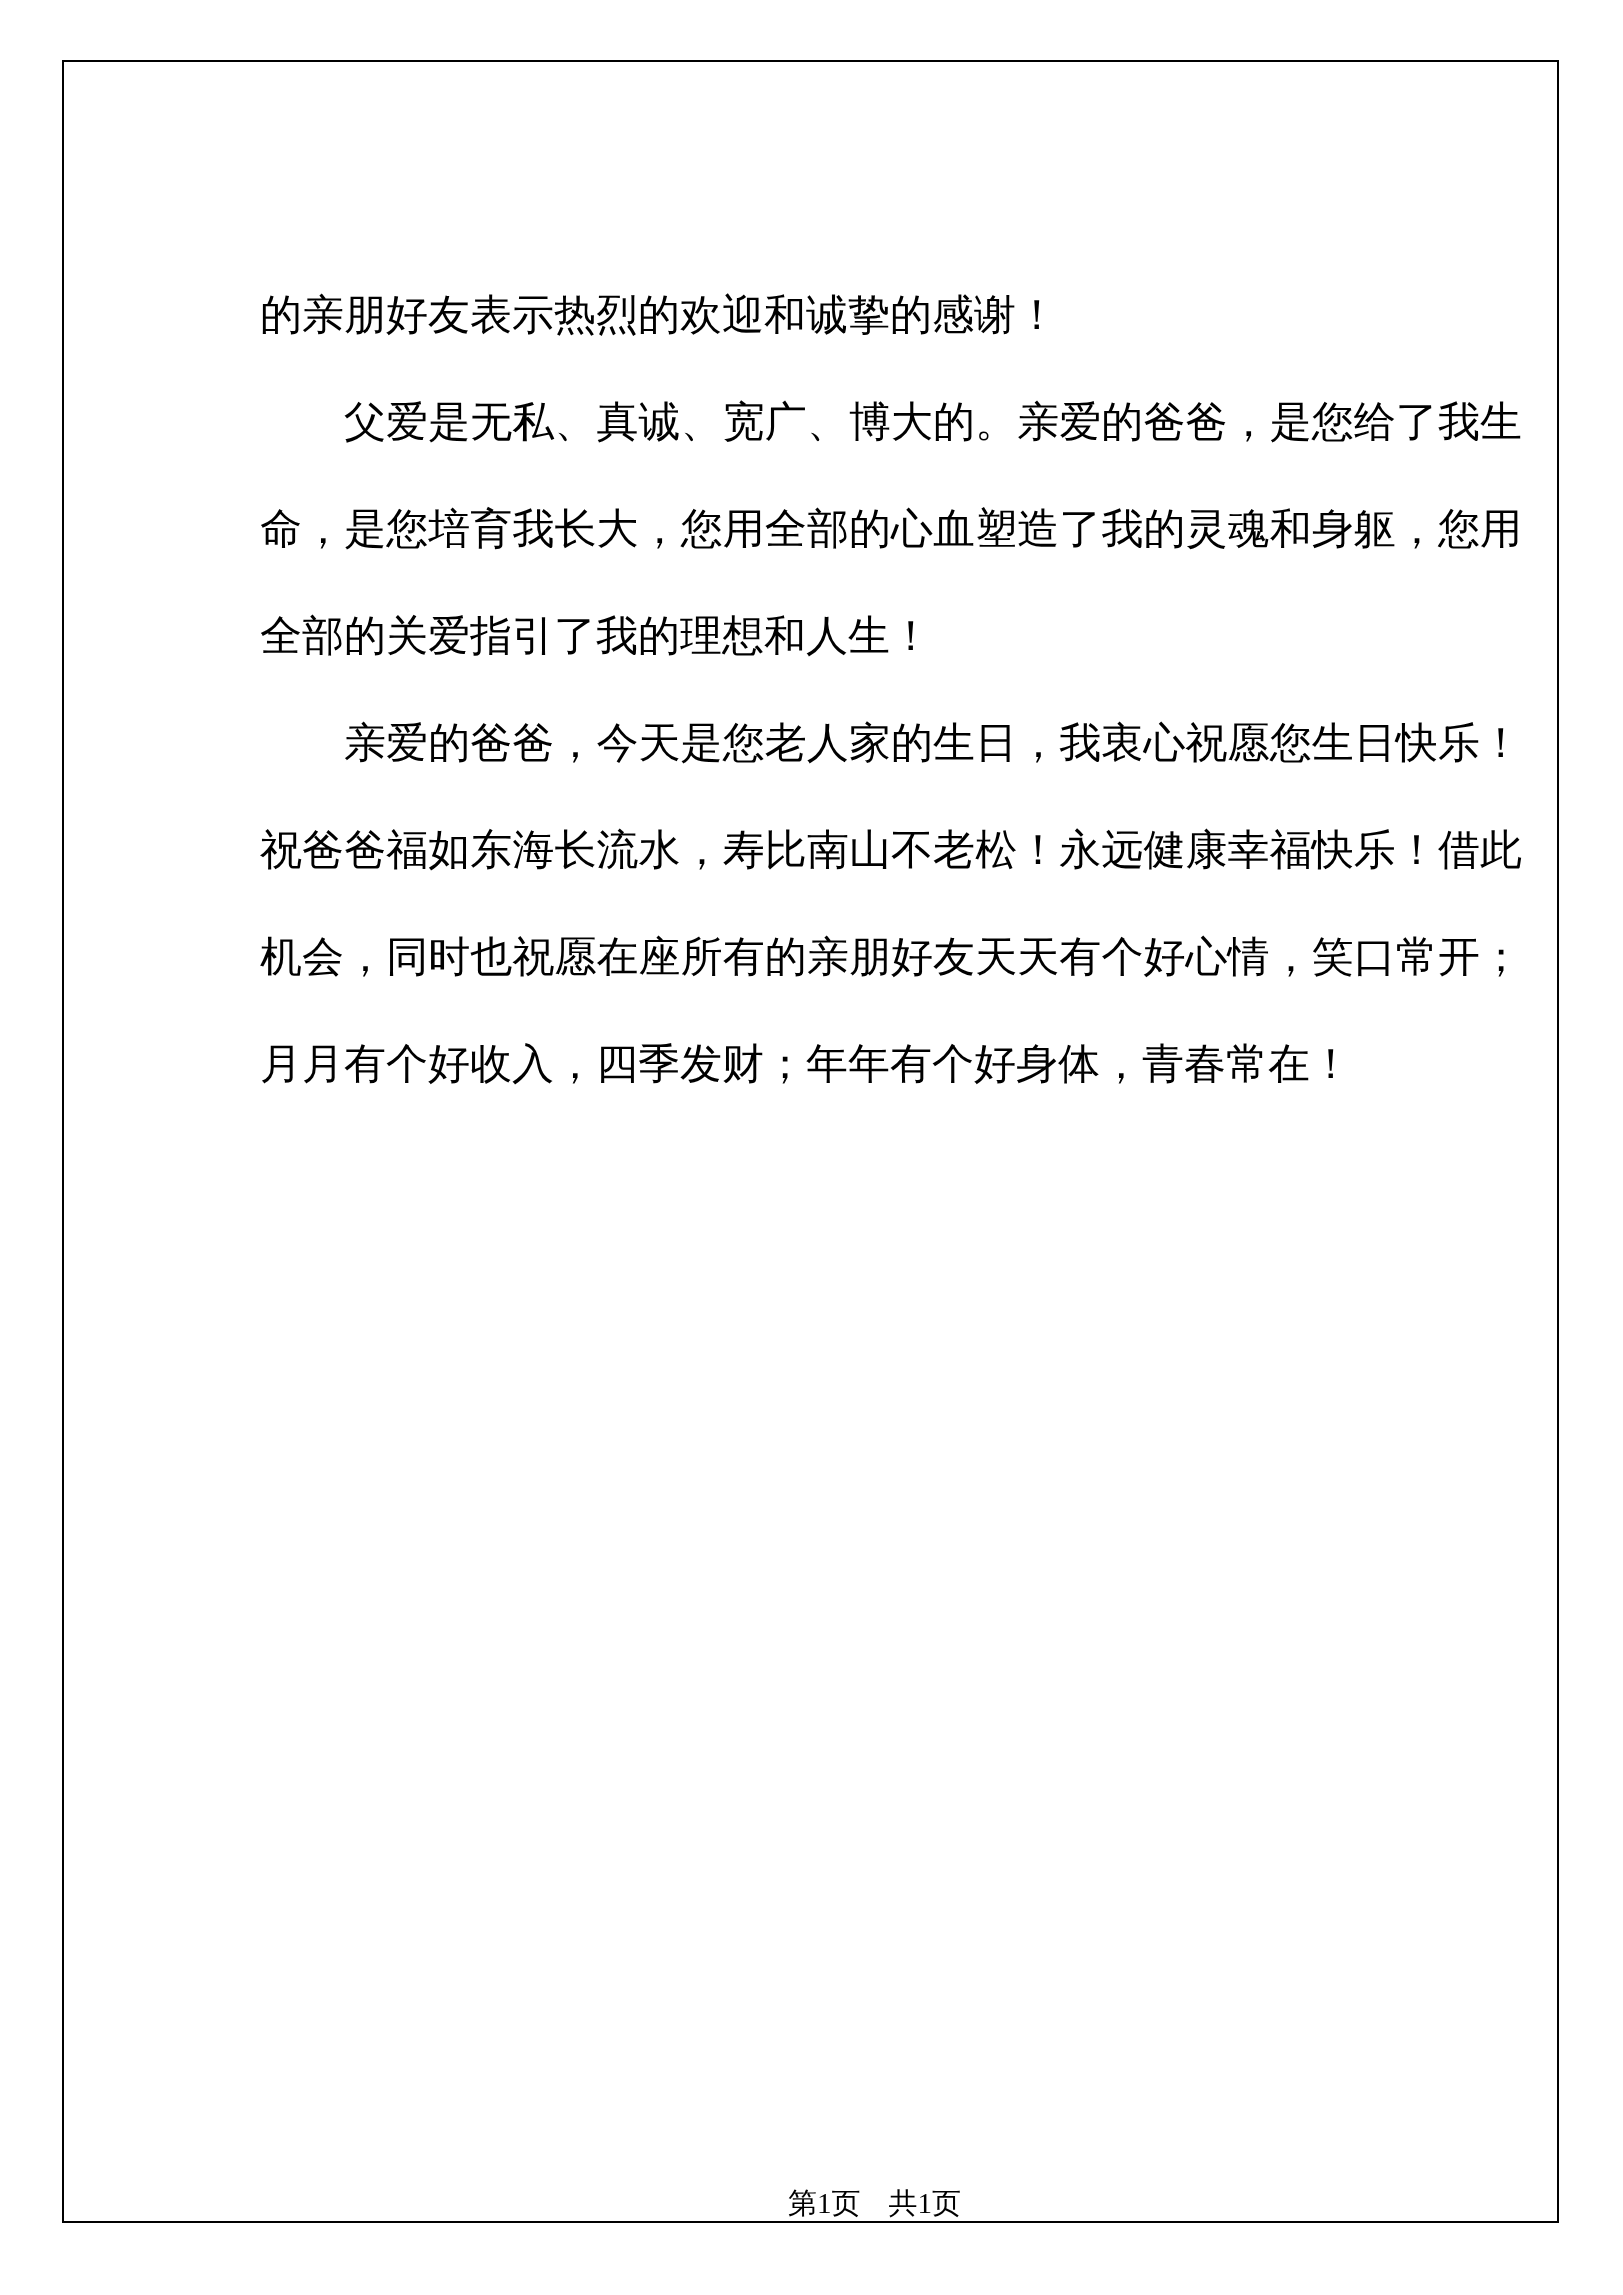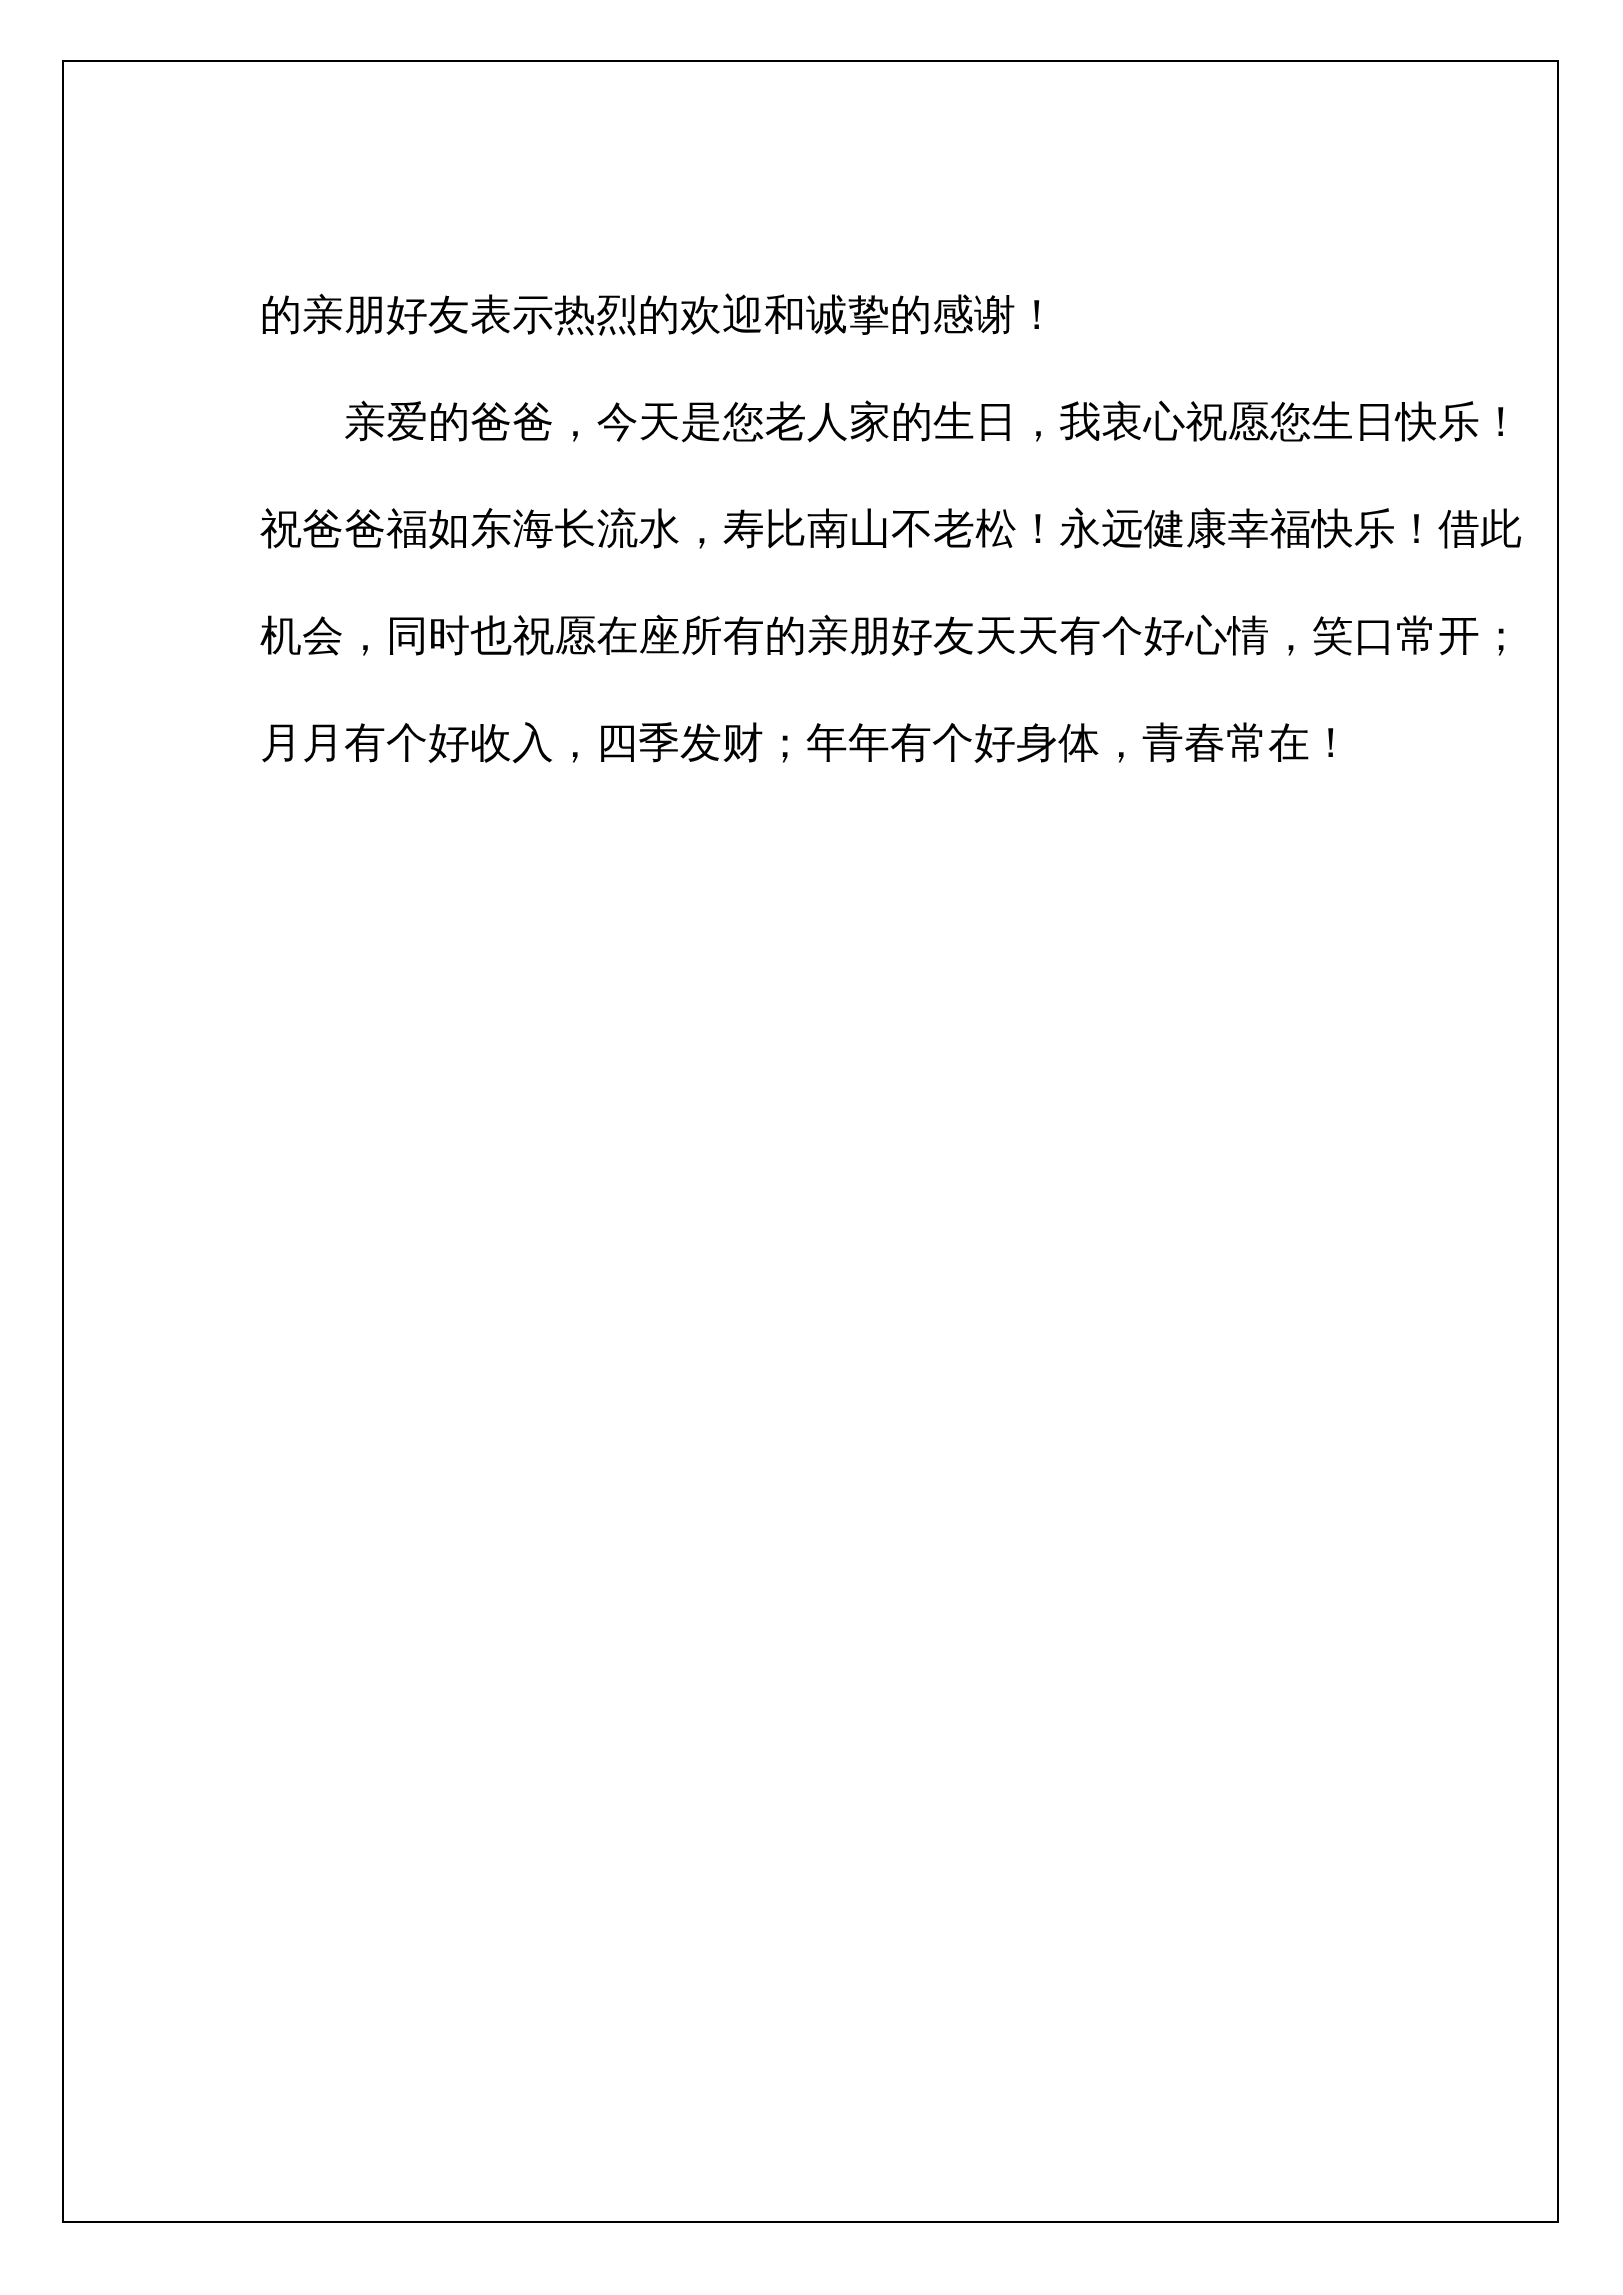--- a/index.html
+++ b/index.html
@@ -50,17 +50,21 @@
   }
   .page-footer .gap { display: inline-block; width: 28px; }
 </style>
 </head>
 <body>
 
 <div class="canvas">
   <div class="page-frame">
     <div class="doc-text">
       <p>的亲朋好友表示热烈的欢迎和诚挚的感谢！</p>
+      <p class="indent">父爱是无私、真诚、宽广、博大的。亲爱的爸爸，是您给了我生命，是您培育我长大，您用全部的心血塑造了我的灵魂和身躯，您用全部的关爱指引了我的理想和人生！</p>
       <p class="indent">亲爱的爸爸，今天是您老人家的生日，我衷心祝愿您生日快乐！祝爸爸福如东海长流水，寿比南山不老松！永远健康幸福快乐！借此机会，同时也祝愿在座所有的亲朋好友天天有个好心情，笑口常开；月月有个好收入，四季发财；年年有个好身体，青春常在！</p>
+    </div>
+    <div class="page-footer">
+      <span>第1页</span><span class="gap"></span><span>共1页</span>
     </div>
   </div>
 </div>
 
 
 </body></html>

